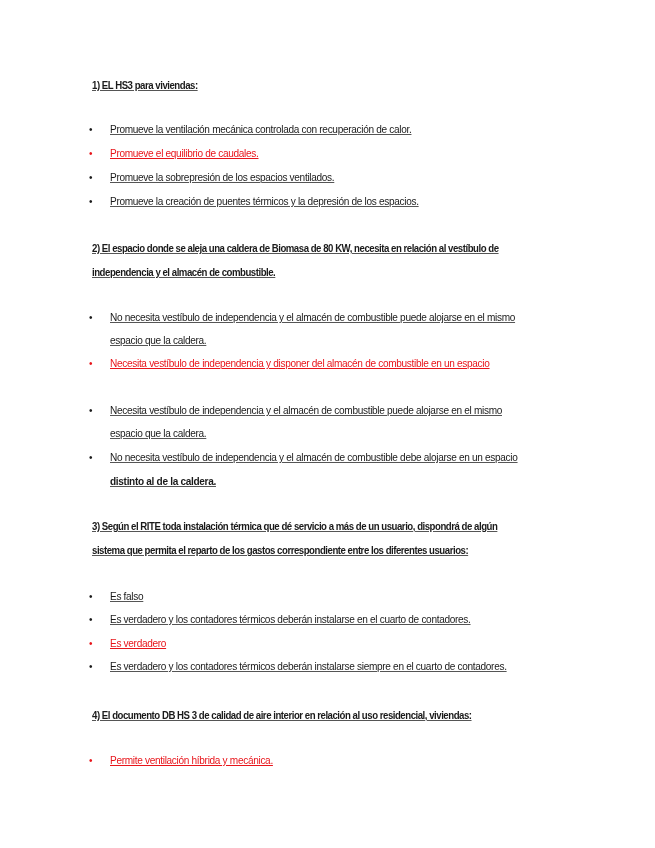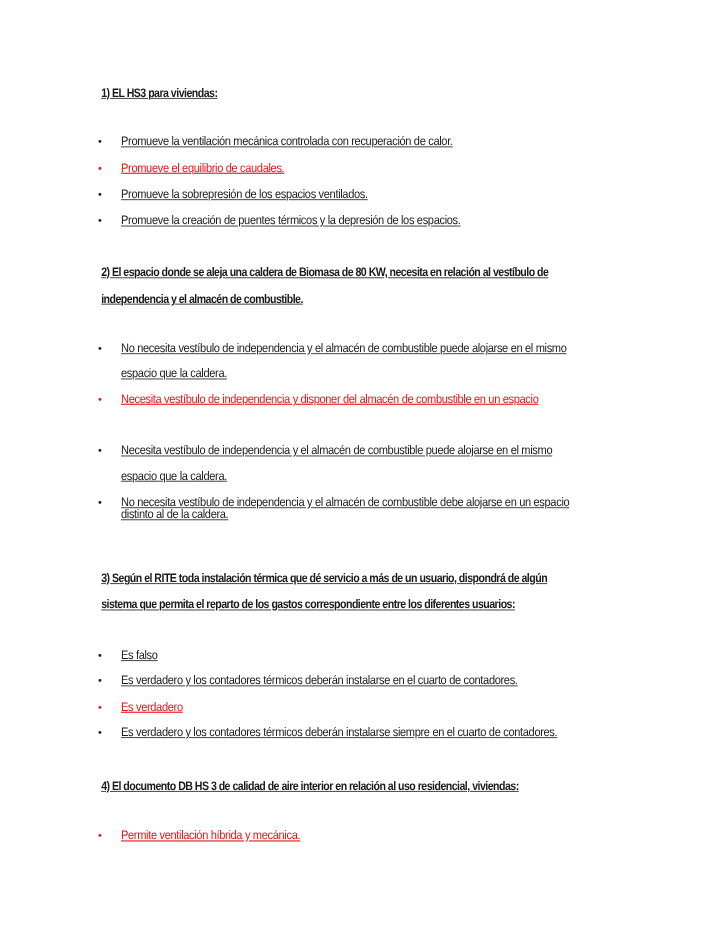--- a/index.html
+++ b/index.html
@@ -110,21 +110,21 @@
     <span class="bullet">•</span>
     <span class="text">Necesita vestíbulo de independencia y el almacén de combustible puede alojarse en el mismo</span>
   </div>
   <div class="option" style="top:422px;">
     <span class="text">espacio que la caldera.</span>
   </div>
   <div class="option" style="top:446px;">
     <span class="bullet">•</span>
     <span class="text">No necesita vestíbulo de independencia y el almacén de combustible debe alojarse en un espacio</span>
   </div>
-  <div class="option" style="top:457px;">
+  <div class="option" style="top:470px;font-weight:bold;">
     <span class="text">distinto al de la caldera.</span>
   </div>
 
   <div class="q-title" style="top:514px;">3) Según el RITE toda instalación térmica que dé servicio a más de un usuario, dispondrá de algún</div>
   <div class="q-title" style="top:538px;">sistema que permita el reparto de los gastos correspondiente entre los diferentes usuarios:</div>
 
   <div class="option" style="top:585px;">
     <span class="bullet">•</span>
     <span class="text">Es falso</span>
   </div>

